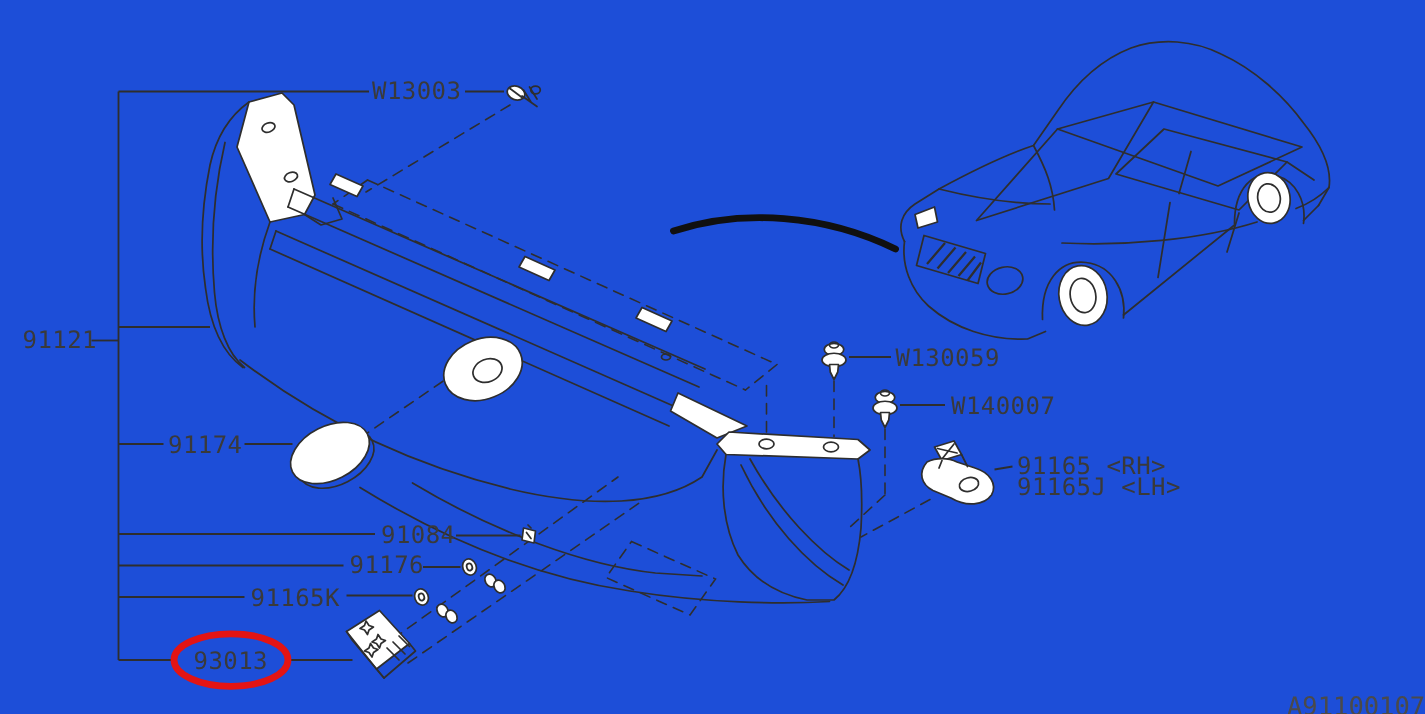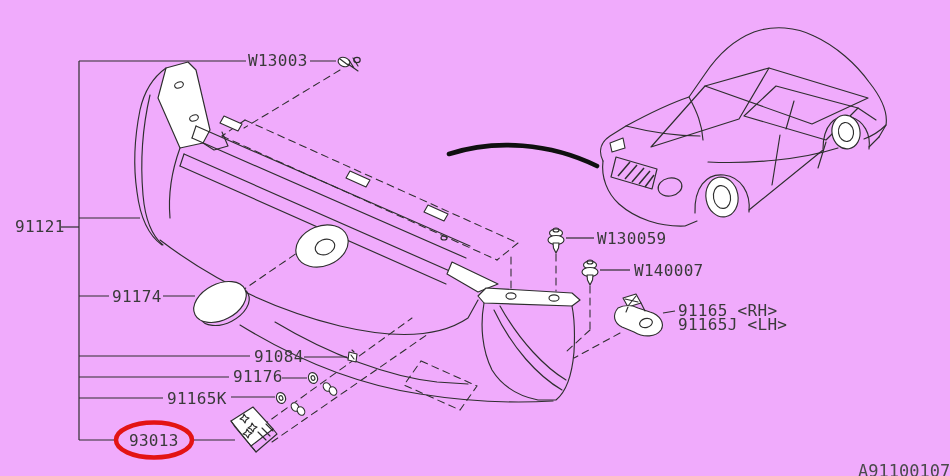--- a/index.html
+++ b/index.html
@@ -1,16 +1,16 @@
 <!DOCTYPE html>
 <html><head>
 <meta charset="utf-8">
 <style>
   html,body{margin:0;padding:0;background:#ffffff;}
-  .stage{position:relative;width:950px;height:476px;background:#f0abfc;overflow:hidden;
+  .stage{position:relative;width:950px;height:476px;background:#1d4ed8;overflow:hidden;
          font-family:"DejaVu Sans Mono",monospace;}
   svg{display:block}
   .lbl{font:16px "DejaVu Sans Mono",monospace;fill:#3a3a3a;letter-spacing:.3px;}
   .doc{font:17px "DejaVu Sans Mono",monospace;fill:#4a4a4a;}
   .ln{fill:none;stroke:#2e2e2e;stroke-width:1.15;stroke-linecap:round;stroke-linejoin:round;}
   .lnw{fill:#fff;stroke:#2e2e2e;stroke-width:1.15;stroke-linecap:round;stroke-linejoin:round;}
   .dash{fill:none;stroke:#2e2e2e;stroke-width:1.05;stroke-dasharray:7 5;stroke-linecap:round;}
   .lead{fill:none;stroke:#2e2e2e;stroke-width:1.2;}
   .thick{fill:none;stroke:#101010;stroke-width:4.6;stroke-linecap:round;}
   .hatch{stroke:#2e2e2e;stroke-width:1.5;}

